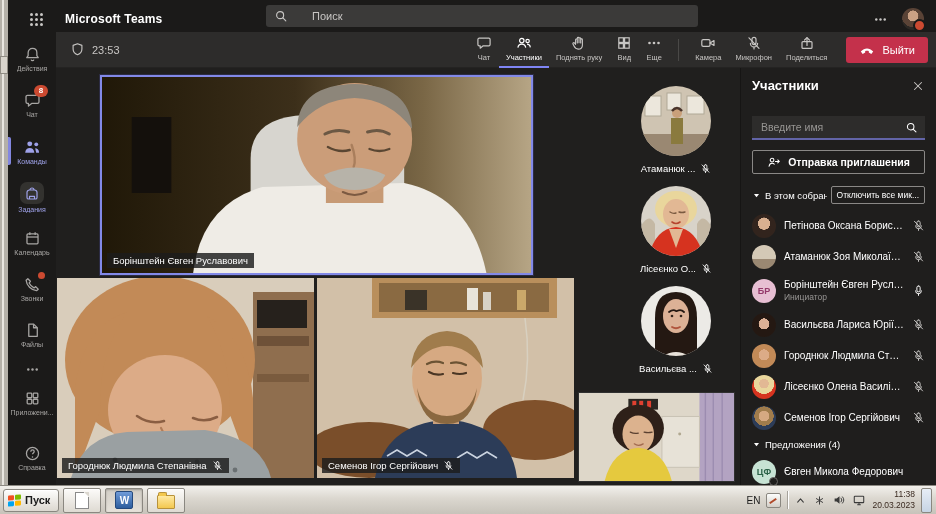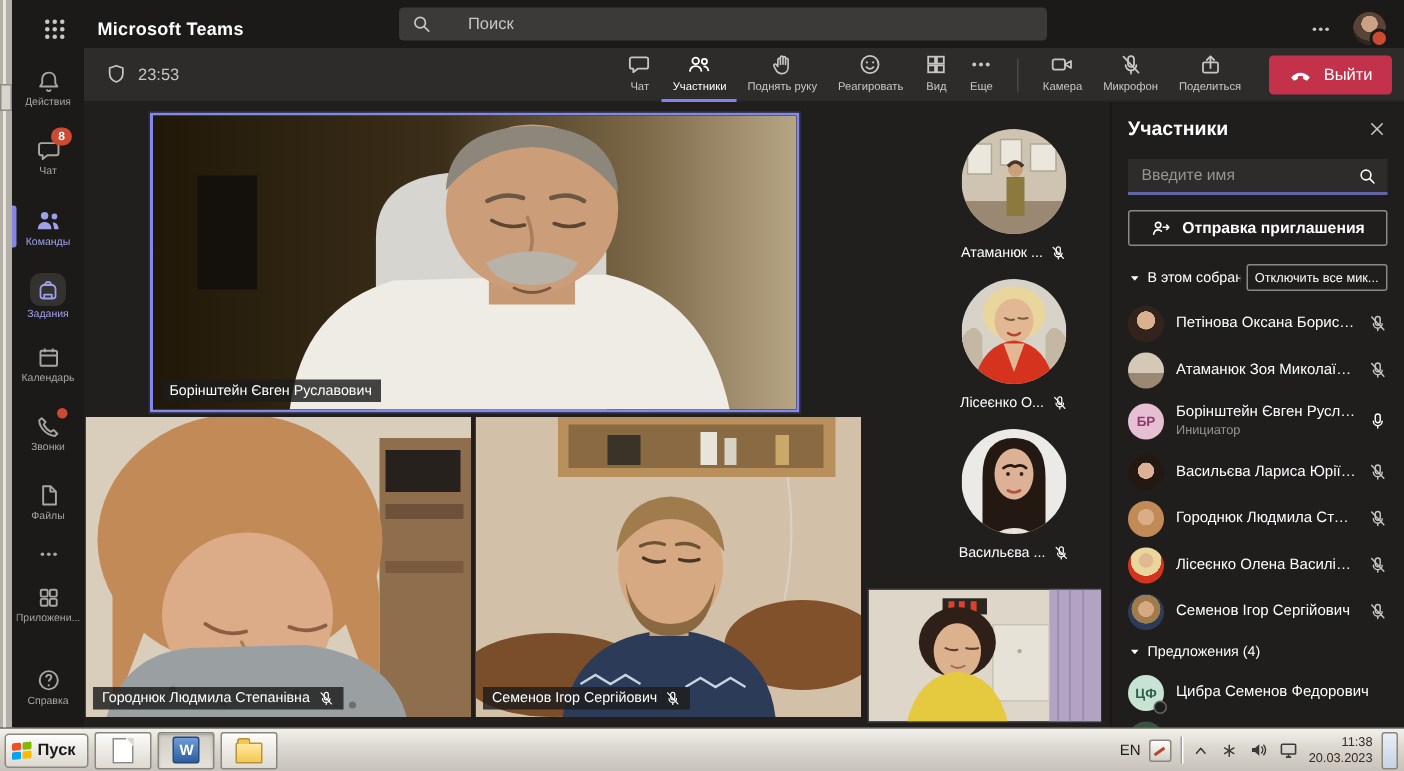--- a/index.html
+++ b/index.html
@@ -60,21 +60,21 @@
   .av-col{position:absolute;left:554px;top:18px;width:132px;display:flex;flex-direction:column;align-items:center}
   .av-item{display:flex;flex-direction:column;align-items:center;margin-bottom:12px;cursor:pointer}
   .av-circle{width:70px;height:70px;border-radius:50%;overflow:hidden}
   .av-cap{display:flex;align-items:center;gap:5px;color:#fff;font-size:9.5px;margin-top:7px;white-space:nowrap}
 
   
   .panel{position:absolute;left:740px;top:68px;width:196px;height:417px;background:#1f1e1d;border-left:1px solid #161514;box-sizing:border-box;padding:10px 11px 0 11px;overflow:hidden}
   .p-head{display:flex;align-items:center;justify-content:space-between}
   .p-title{color:#fff;font-size:13px;font-weight:700}
   .p-close{color:#c8c6c4;cursor:pointer}
-  .p-search{margin-top:13px;height:24px;background:#2d2c2b;border-bottom:2px solid var(--accent-purple,#6264a7);display:flex;align-items:center;gap:6px;padding:0 7px;box-sizing:border-box}
+  .p-search{margin-top:23px;height:24px;background:#2d2c2b;border-bottom:2px solid var(--accent-purple,#6264a7);display:flex;align-items:center;gap:6px;padding:0 7px;box-sizing:border-box}
   .p-search input{flex:1;background:transparent;border:0;outline:0;color:#c8c6c4;font-size:10.5px;font-family:inherit;min-width:0}
   .p-search input::placeholder{color:#979593}
   .invite-btn{margin-top:10px;width:100%;height:24px;background:transparent;border:1px solid #8a8886;border-radius:2px;display:flex;align-items:center;justify-content:center;gap:7px;color:#fff;font-size:10.5px;font-weight:700;font-family:inherit;cursor:pointer}
   .sect-row{margin-top:12px;display:flex;align-items:center;justify-content:space-between;gap:4px}
   .sect-label{display:flex;align-items:center;gap:4px;color:#fff;font-size:9.5px;white-space:nowrap;overflow:hidden;cursor:pointer}
   .mute-all{border:1px solid #8a8886;background:transparent;border-radius:2px;color:#fff;font-size:8.5px;font-family:inherit;padding:3px 5px;white-space:nowrap;cursor:pointer}
   .p-rows{margin-top:6px}
   .p-row{display:flex;align-items:center;gap:8px;height:31px;cursor:pointer}
   .p-row.two{height:37px}
   .p-name{flex:1;color:#fff;font-size:10px;white-space:nowrap;overflow:hidden;text-overflow:ellipsis}
@@ -370,26 +370,20 @@
         <span>Участники</span>
       </div>
       <div class="tab">
         <svg class="ic" width="16" height="16" viewBox="0 0 16 16">
             <use href="#i-hand"></use>
           </svg>
         <span>Поднять руку</span>
       </div>
       <div class="tab">
         <svg class="ic" width="16" height="16" viewBox="0 0 16 16">
-            <use href="#i-smile"></use>
-          </svg>
-        <span>Реагировать</span>
-      </div>
-      <div class="tab">
-        <svg class="ic" width="16" height="16" viewBox="0 0 16 16">
             <use href="#i-grid4"></use>
           </svg>
         <span>Вид</span>
       </div>
       <div class="tab">
         <svg class="ic" width="16" height="16" viewBox="0 0 16 16">
             <use href="#i-dots"></use>
           </svg>
         <span>Еще</span>
       </div>
@@ -679,21 +673,21 @@
       <div class="sect-label">
         <svg class="ic" width="9" height="9" viewBox="0 0 16 16">
             <use href="#i-chev-down"></use>
           </svg>
         <span>Предложения (4)</span>
       </div>
     </div>
     <div class="p-rows">
       <div class="p-row">
         <div class="mav mav-init mav-cf">ЦФ</div>
-        <span class="p-name">Цибра Семенов Федорович</span>
+        <span class="p-name">Євген Микола Федорович</span>
       </div>
       <div class="p-partial"></div>
     </div>
   </div>
 
   <div class="taskbar">
     <button class="start-btn">
       <span class="winlogo">
           <i></i>
           <i></i>

